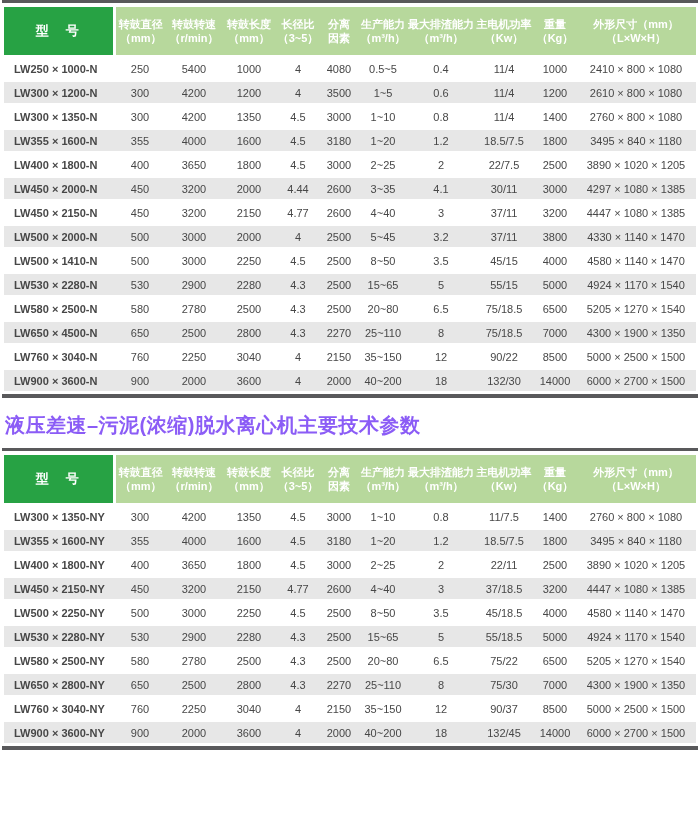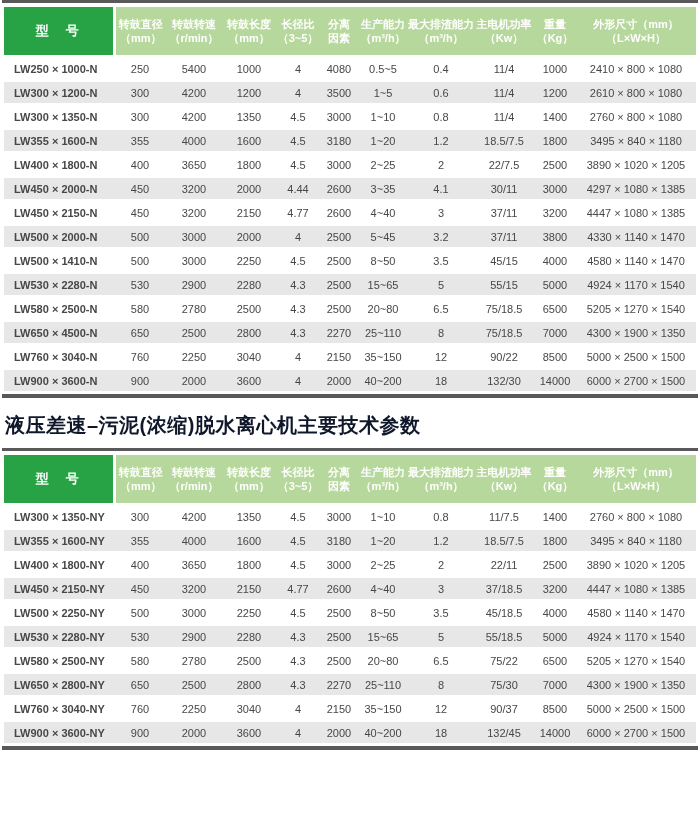--- a/index.html
+++ b/index.html
@@ -6,21 +6,21 @@
   body{
     width:700px;height:816px;overflow:hidden;
     font-family:"Liberation Sans","DejaVu Sans",sans-serif;
     -webkit-font-smoothing:antialiased;
   }
   .page{width:700px;}
   .dark-line{height:3px;background:#59595b;margin:0 2px 4px 2px;}
   .dark-bar{height:4px;background:#59595b;margin:0 2px;}
   .section-title{
     margin:14px 4px 10px 5px;
-    font-size:20px;font-weight:bold;color:#0f172a;
+    font-size:20px;font-weight:bold;color:#8b5cf6;
     letter-spacing:0.5px;line-height:26px;
   }
   table.spec-table{
     width:692px;margin:0 4px;
     border-collapse:collapse;table-layout:fixed;
   }
   col.c0{width:110px}
   col.c1{width:52px}
   col.c2{width:56px}
   col.c3{width:54px}

